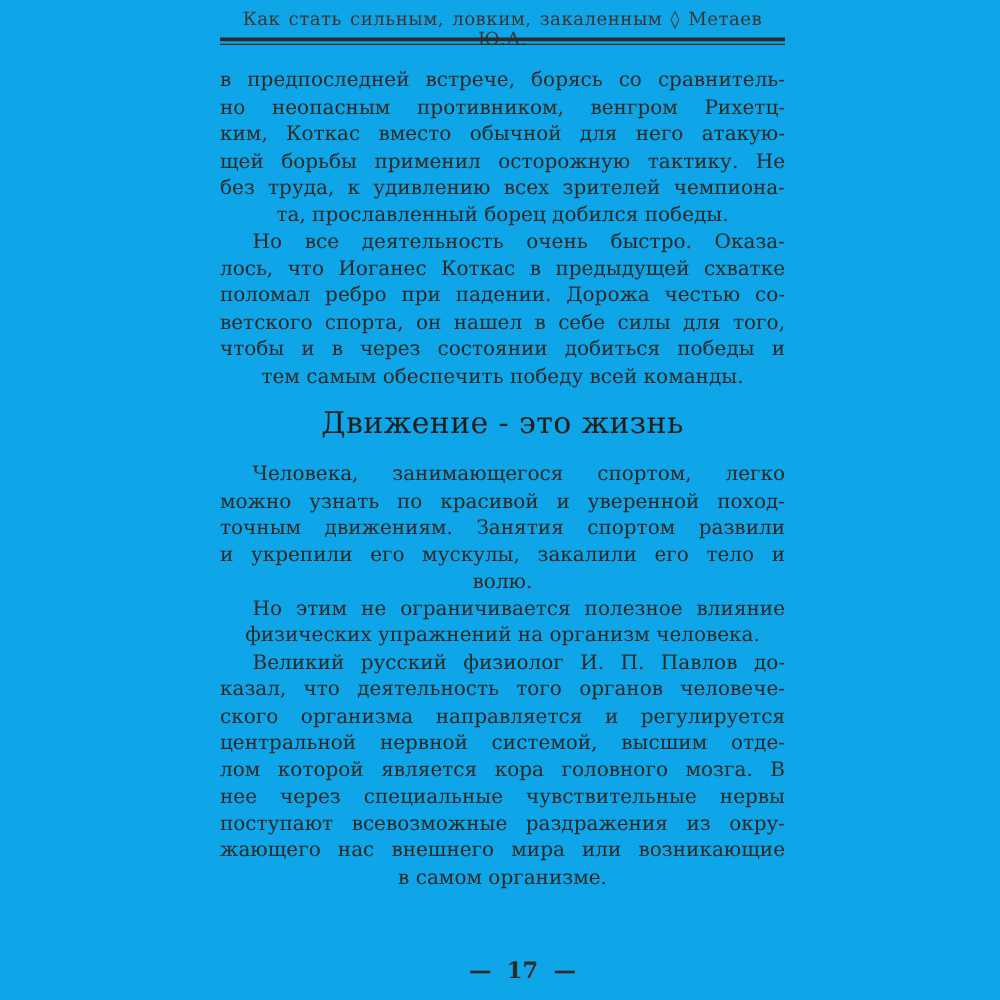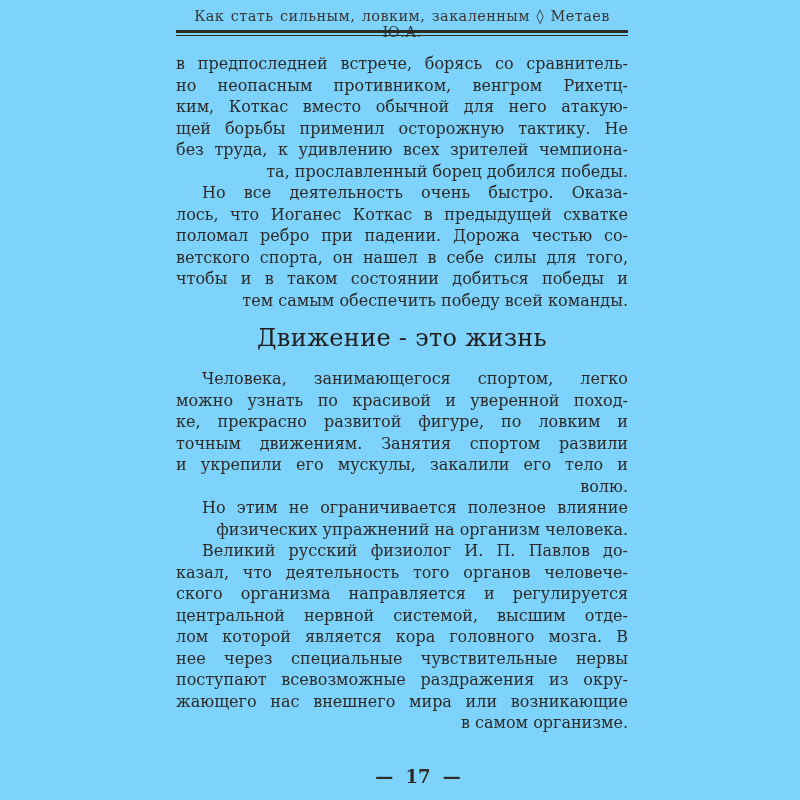--- a/index.html
+++ b/index.html
@@ -1,21 +1,21 @@
 <!DOCTYPE html>
 <html><head>
 <meta charset="utf-8">
 <style>
   html, body { margin: 0; padding: 0; }
   body { background: #ffffff; font-family: "DejaVu Serif", "Liberation Serif", serif; }
   .page {
     position: relative;
     width: 800px;
     height: 800px;
-    background: #7dd3fc;
+    background: #0ea5e9;
     overflow: hidden;
   }
   .running-head {
     position: absolute;
     top: 8px;
     left: 176px;
     width: 452px;
     text-align: center;
     font-size: 14.5px;
     letter-spacing: 0.4px;
@@ -40,21 +40,21 @@
     line-height: 21.5px;
     color: #2d2a28;
   }
   .para { margin: 0; }
   .line {
     text-align: justify;
     text-align-last: justify;
     white-space: normal;
   }
   .line.line-left {
-    text-align: right;
+    text-align: center;
     text-align-last: auto;
   }
   .line.indented { text-indent: 26px; }
   .section-heading {
     margin: 12px 0 15px 0;
     font-size: 24px;
     line-height: 30px;
     font-weight: normal;
     text-align: center;
     color: #211e1c;
@@ -85,28 +85,27 @@
         <div class="line">ким, Коткас вместо обычной для него атакую-</div>
         <div class="line">щей борьбы применил осторожную тактику. Не</div>
         <div class="line">без труда, к удивлению всех зрителей чемпиона-</div>
         <div class="line line-left">та, прославленный борец добился победы.</div>
       </div>
       <div class="para">
         <div class="line indented">Но все деятельность очень быстро. Оказа-</div>
         <div class="line">лось, что Иоганес Коткас в предыдущей схватке</div>
         <div class="line">поломал ребро при падении. Дорожа честью со-</div>
         <div class="line">ветского спорта, он нашел в себе силы для того,</div>
-        <div class="line">чтобы и в таком состоянии добиться победы и</div>
+        <div class="line">чтобы и в через состоянии добиться победы и</div>
         <div class="line line-left">тем самым обеспечить победу всей команды.</div>
       </div>
       <h2 class="section-heading">Движение - это жизнь</h2>
       <div class="para">
         <div class="line indented">Человека, занимающегося спортом, легко</div>
         <div class="line">можно узнать по красивой и уверенной поход-</div>
-        <div class="line">ке, прекрасно развитой фигуре, по ловким и</div>
         <div class="line">точным движениям. Занятия спортом развили</div>
         <div class="line">и укрепили его мускулы, закалили его тело и</div>
         <div class="line line-left">волю.</div>
       </div>
       <div class="para">
         <div class="line indented">Но этим не ограничивается полезное влияние</div>
         <div class="line line-left">физических упражнений на организм человека.</div>
       </div>
       <div class="para">
         <div class="line indented">Великий русский физиолог И. П. Павлов до-</div>

